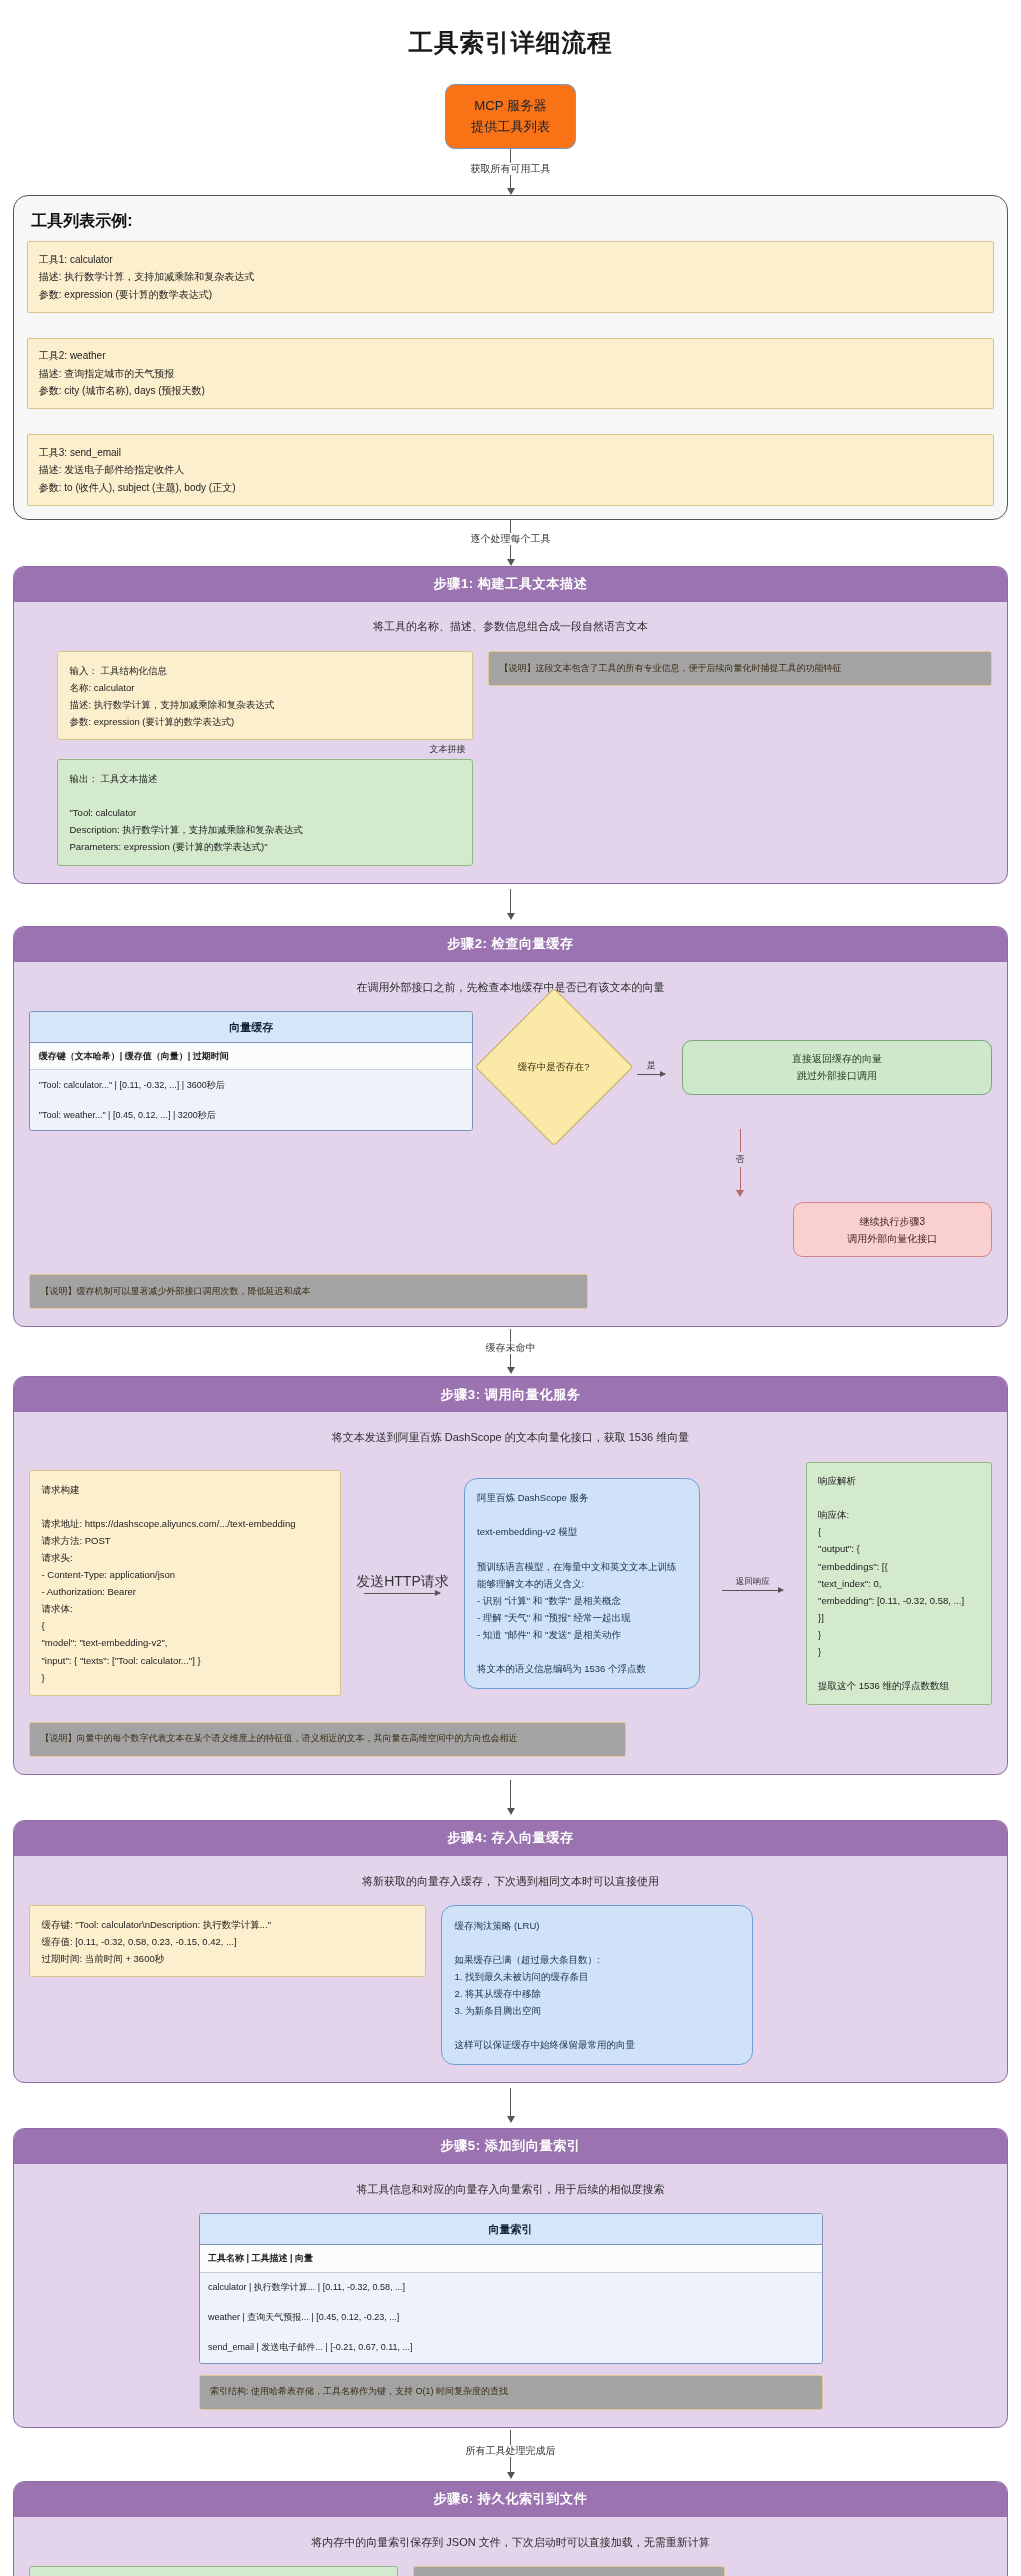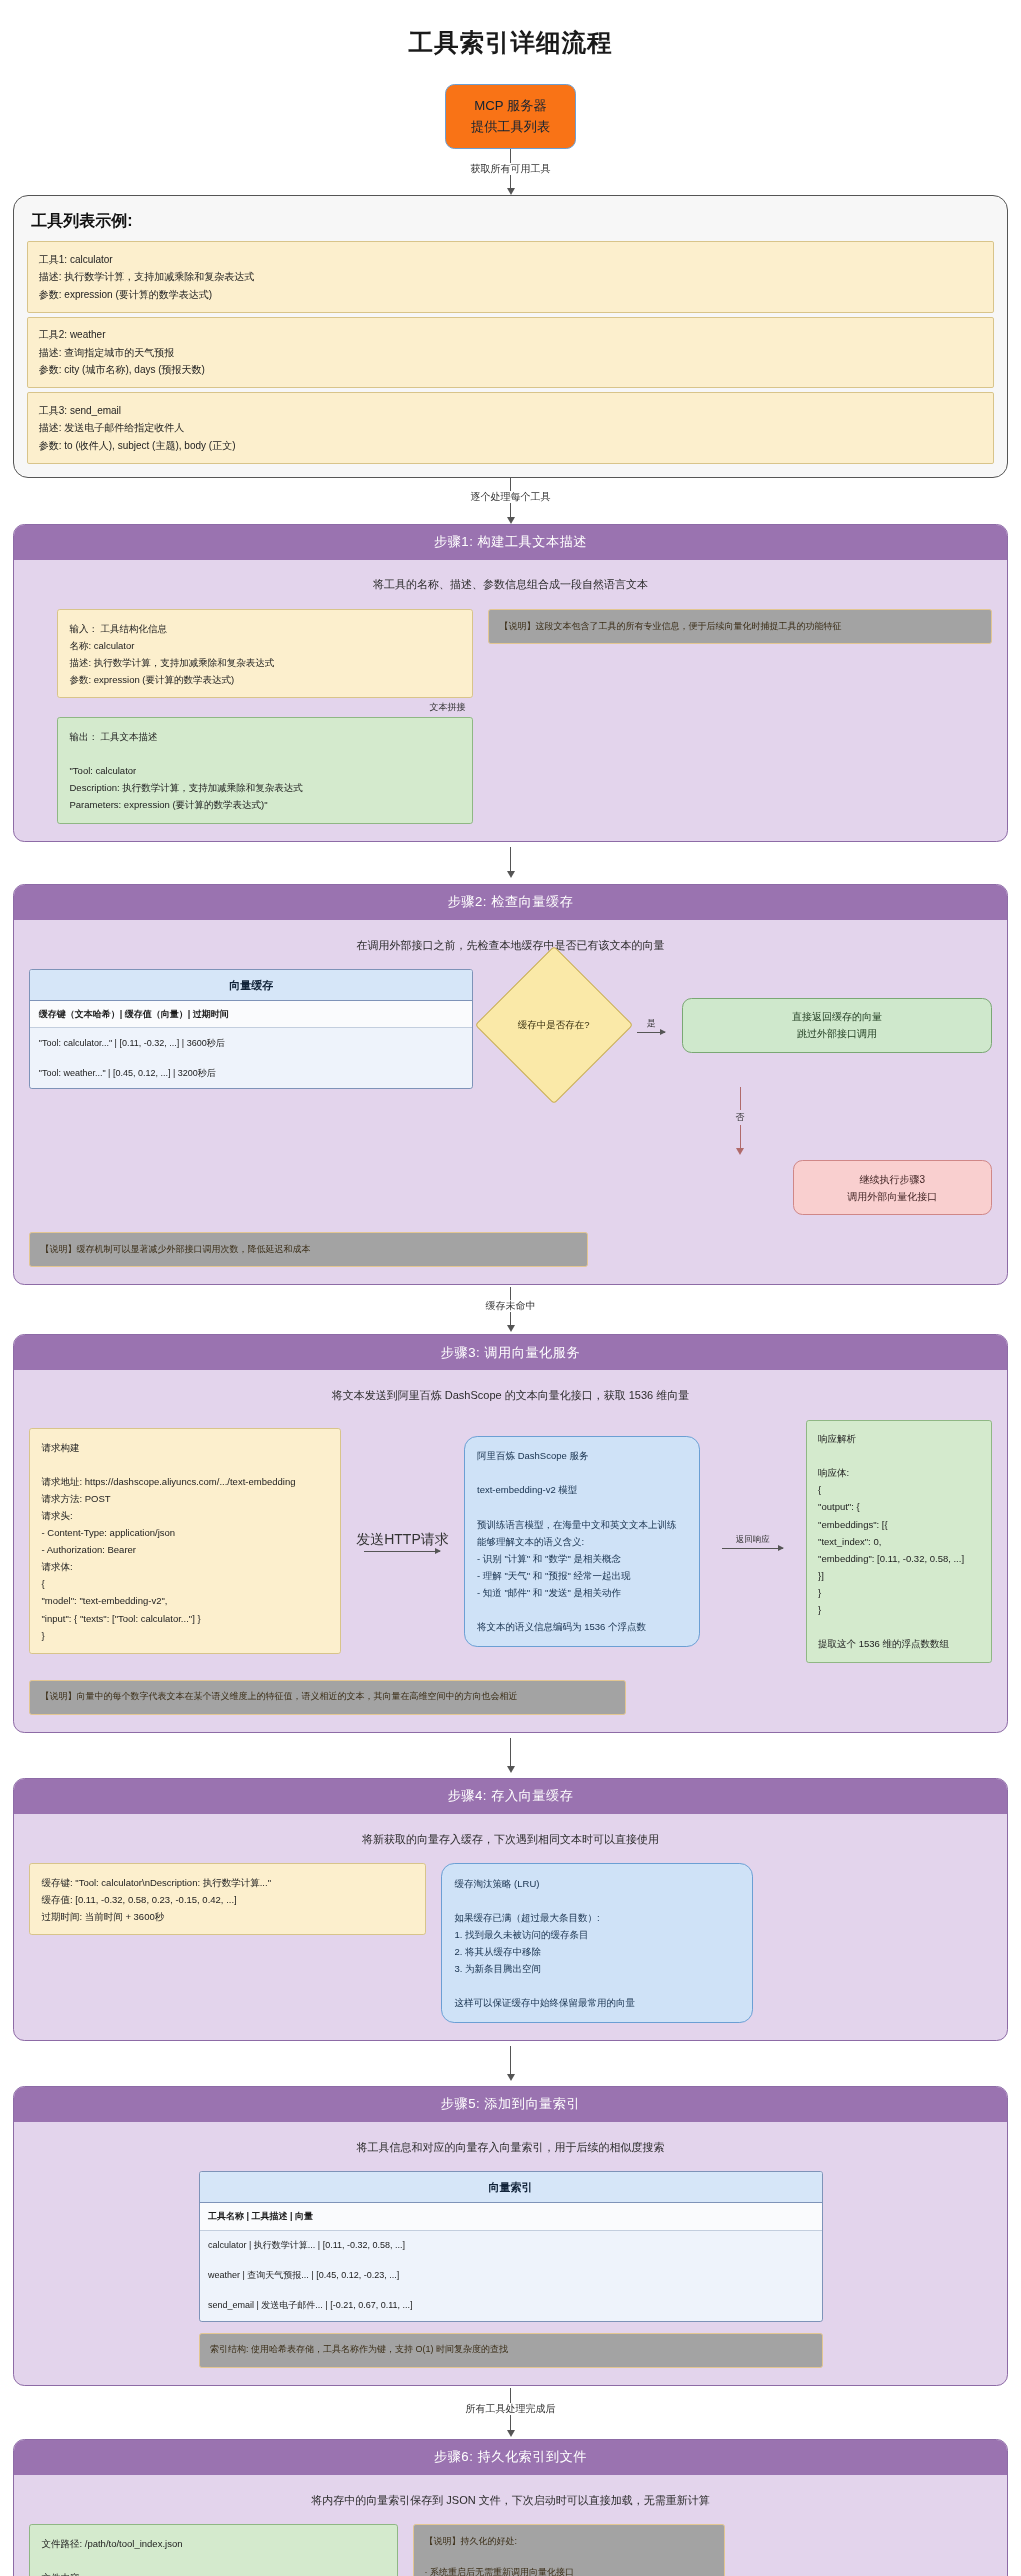--- a/index.html
+++ b/index.html
@@ -76,36 +76,36 @@
   }
   .code-yellow {
     background:#fcefcd;
     border:0.9px solid #d8c48a;
     border-radius:1.9px;
     padding:8.5px 10.4px;
     font-size:10px;
     line-height:1.75;
     color:#222;
     white-space:pre-wrap;
-    margin-bottom:4px;
+    margin-bottom:25px;
   }
   .code-yellow:last-child { margin-bottom:0; }
 
   
   .step {
     border:1.2px solid #8d6ba6;
     border-radius:11.3px;
     background:#e3d4ec;
     overflow:hidden;
   }
   .step-header {
     background:#9a73b0;
     color:#ffffff;
     font-size:13.2px;
-    font-weight:normal;
+    font-weight:bold;
     text-align:center;
     padding:8.5px 7.6px;
     letter-spacing:0.5px;
   }
   .step-body { padding:13.2px 15px 17px 15px; }
   .step-caption {
     text-align:center;
     font-size:11px;
     color:#2b2b2b;
     margin:3.8px 0 15px 0;

